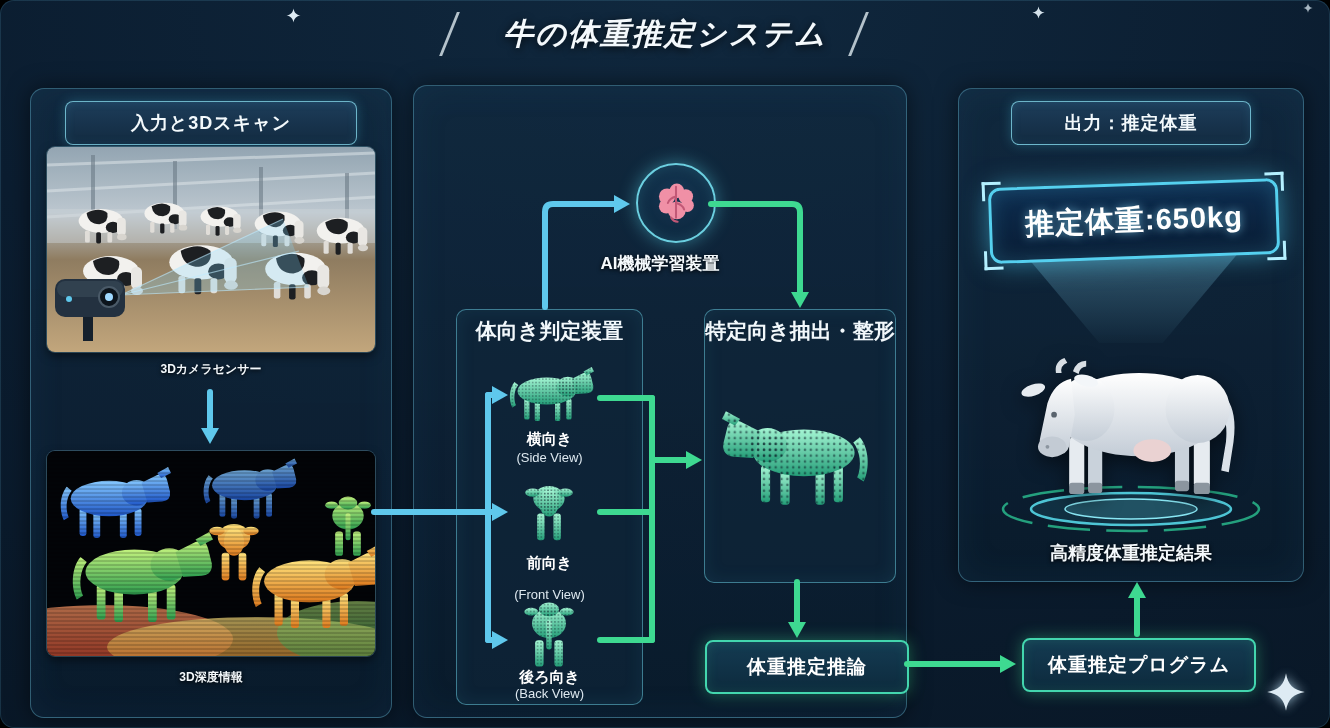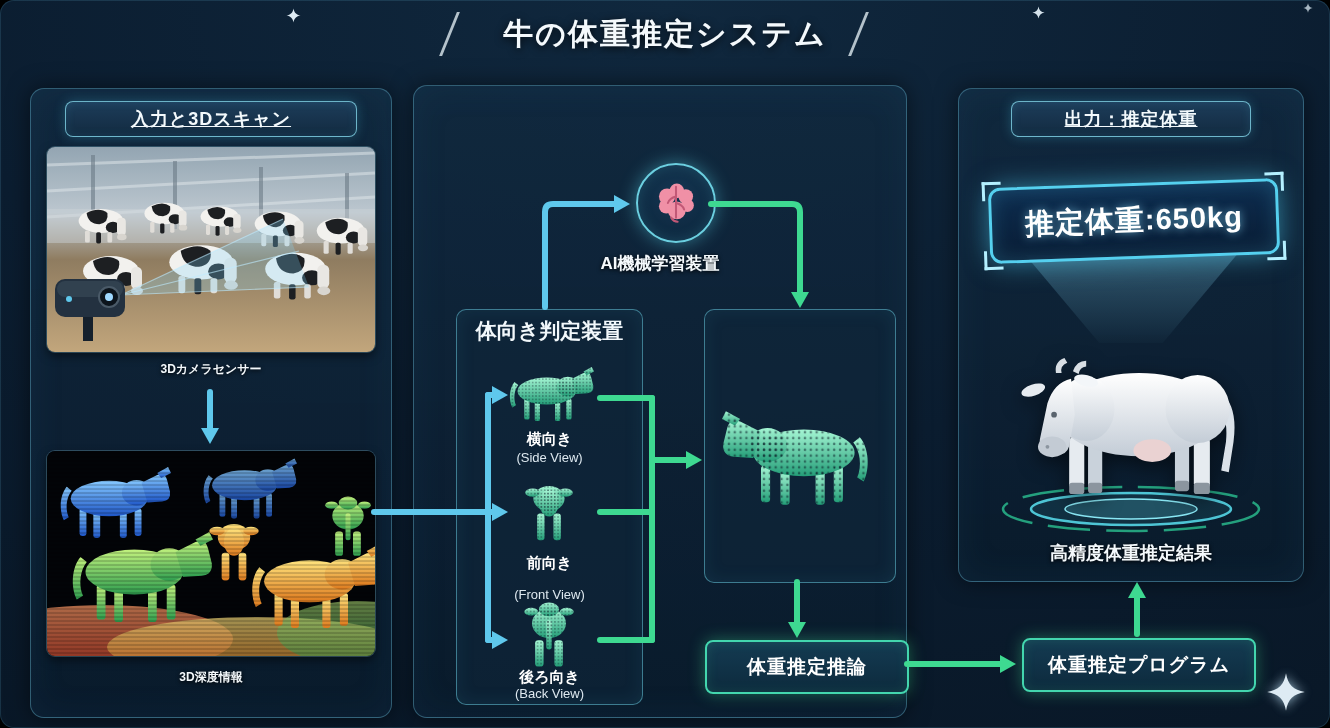--- a/index.html
+++ b/index.html
@@ -10,47 +10,47 @@
       radial-gradient(120% 140% at 50% 0%, #10283e 0%, #0b1d30 45%, #081523 100%);
     box-shadow: inset 0 0 0 1px rgba(70,130,160,.25);
     font-family:"Liberation Sans","DejaVu Sans",sans-serif;
     color:#eef5f9;
   }
 
   
   .title-row{position:absolute;top:8px;left:0;width:100%;height:52px;
     display:flex;align-items:center;justify-content:center;gap:30px;z-index:20;}
   .title-row h1{margin:0;font-size:30px;font-weight:700;letter-spacing:2px;
-    color:#f4f9fc;text-shadow:0 2px 8px rgba(0,0,0,.8);}
+    color:#f4f9fc;text-shadow:0 2px 8px rgba(0,0,0,.8);font-style:italic;}
   .slash{display:inline-block;width:22px;height:44px;border-left:3px solid #c6d4dc;
     transform:skewX(-22deg);opacity:.9;}
 
   .spark{position:absolute;z-index:25;}
   .spark svg{display:block;width:100%;height:100%;}
   .spark-1{left:286px;top:8px;width:15px;height:15px;opacity:.95;}
   .spark-2{left:1032px;top:6px;width:13px;height:13px;opacity:.9;}
   .spark-3{left:1303px;top:3px;width:10px;height:10px;opacity:.7;}
   .spark-big{left:1266px;top:672px;width:40px;height:40px;opacity:.95;
     filter:drop-shadow(0 0 6px rgba(200,235,255,.8));}
 
   
   .panel{position:absolute;border-radius:14px;z-index:1;
     background:linear-gradient(180deg, rgba(17,41,63,.88), rgba(10,27,44,.92));
     border:1.5px solid rgba(88,160,185,.5);
     box-shadow:0 0 22px rgba(0,0,0,.5), inset 0 0 34px rgba(35,95,130,.14);}
   #panel-input{left:30px;top:88px;width:360px;height:628px;}
   #panel-ai{left:413px;top:85px;width:492px;height:631px;}
   #panel-output{left:958px;top:88px;width:344px;height:492px;}
 
-  .panel-header{position:absolute;box-sizing:border-box;height:36px;top:12px;
+  .panel-header{position:absolute;box-sizing:border-box;height:44px;top:12px;
     display:flex;align-items:center;justify-content:center;
     background:linear-gradient(180deg,#1d3d5a,#122a40);
     border:1.5px solid rgba(125,205,225,.85);border-radius:8px;
     box-shadow:0 0 12px rgba(70,185,215,.3), inset 0 0 10px rgba(70,185,215,.14);
-    font-size:18px;font-weight:700;letter-spacing:1px;color:#f3f9fc;white-space:nowrap;text-decoration:underline;}
+    font-size:18px;font-weight:700;letter-spacing:1px;color:#f3f9fc;white-space:nowrap;}
   #panel-input .panel-header{left:34px;width:292px;}
   #panel-ai .panel-header{left:126px;width:240px;}
   #panel-output .panel-header{left:52px;width:240px;}
 
   .img-frame{position:absolute;border-radius:8px;overflow:hidden;
     box-shadow:0 0 0 1px rgba(130,190,210,.3), 0 4px 10px rgba(0,0,0,.5);}
   .img-frame svg{display:block;}
   #barn-frame{left:16px;top:58px;width:328px;height:205px;}
   #depth-frame{left:16px;top:362px;width:328px;height:205px;}
 
@@ -385,20 +385,21 @@
         <svg viewBox="0 0 70 100">
             <use href="#cow-back" fill="url(#gTeal)"></use>
             <use href="#cow-back" fill="url(#dotPat)"></use>
           </svg>
       </div>
       <div class="v-label v-jp" id="lbl-back-jp">後ろ向き</div>
       <div class="v-label v-en" id="lbl-back-en">(Back View)</div>
     </div>
 
     <div class="subbox" id="box-extract">
+      <div class="subbox-title">特定向き抽出・整形</div>
       <div class="cow-pc" id="cow-extract">
         <svg viewBox="0 0 120 80">
             <use href="#cow-side" fill="url(#gTeal)"></use>
             <use href="#cow-side" fill="url(#dotPat)"></use>
           </svg>
       </div>
     </div>
   </section>
 
   <section class="panel" id="panel-output">

